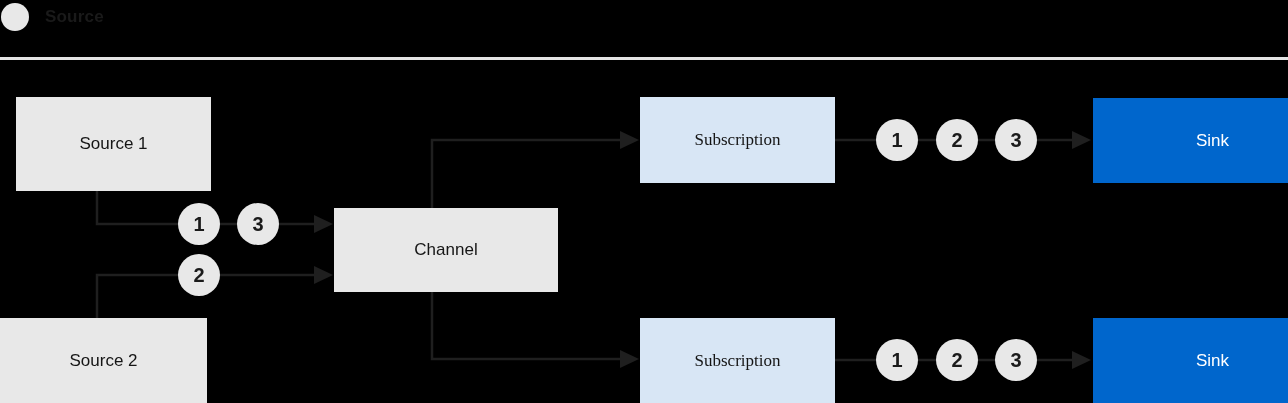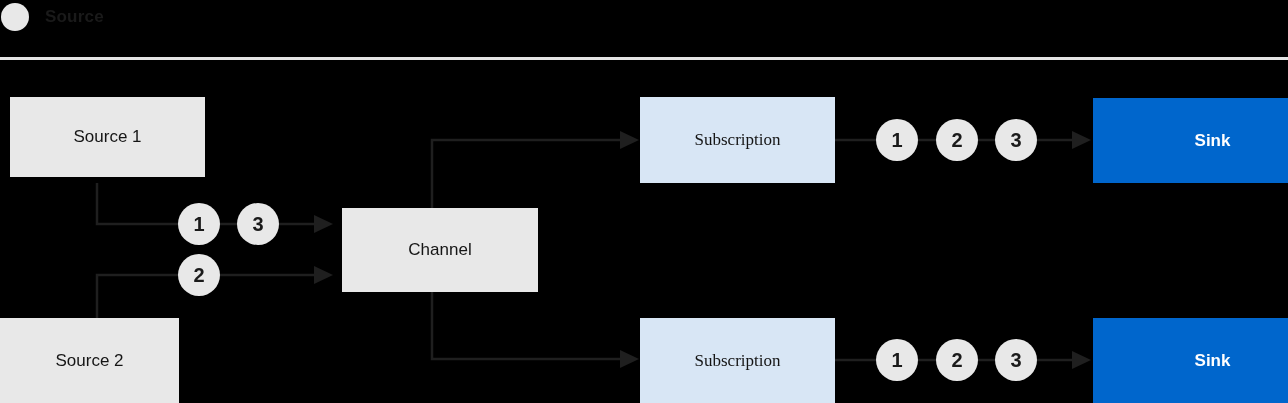--- a/index.html
+++ b/index.html
@@ -60,24 +60,24 @@
     position: absolute;
     display: flex;
     align-items: center;
     justify-content: center;
     font-size: 17px;
     color: var(--text-dark);
     white-space: nowrap;
   }
   .node--gray { background: var(--box-gray); }
   .node--lightblue { background: var(--box-blue-light); font-family: Liberation Serif, serif; }
-  .node--blue { background: var(--box-blue); color: var(--text-light); font-weight: 700; padding-left: 44px; }
-  .source1 { left: 10px;    top: 97px;  width: 195px; height: 80px; }
-  .source2 { left: 0px;    top: 318px; width: 179px; height: 85px; }
-  .channel { left: 342px;  top: 208px; width: 196px; height: 84px; }
+  .node--blue { background: var(--box-blue); color: var(--text-light); font-weight: 400; padding-left: 44px; }
+  .source1 { left: 16px;    top: 97px;  width: 195px; height: 94px; }
+  .source2 { left: 0px;    top: 318px; width: 207px; height: 85px; }
+  .channel { left: 334px;  top: 208px; width: 224px; height: 84px; }
   .sub-top { left: 640px;  top: 97px;  width: 195px; height: 86px; }
   .sub-bot { left: 640px;  top: 318px; width: 195px; height: 85px; }
   .sink-top { left: 1093px; top: 98px;  width: 195px; height: 85px; }
   .sink-bot { left: 1093px; top: 318px; width: 195px; height: 85px; }
   .event-circle {
     position: absolute;
     width: 42px; height: 42px;
     border-radius: 50%;
     background: var(--box-gray);
     display: flex;

